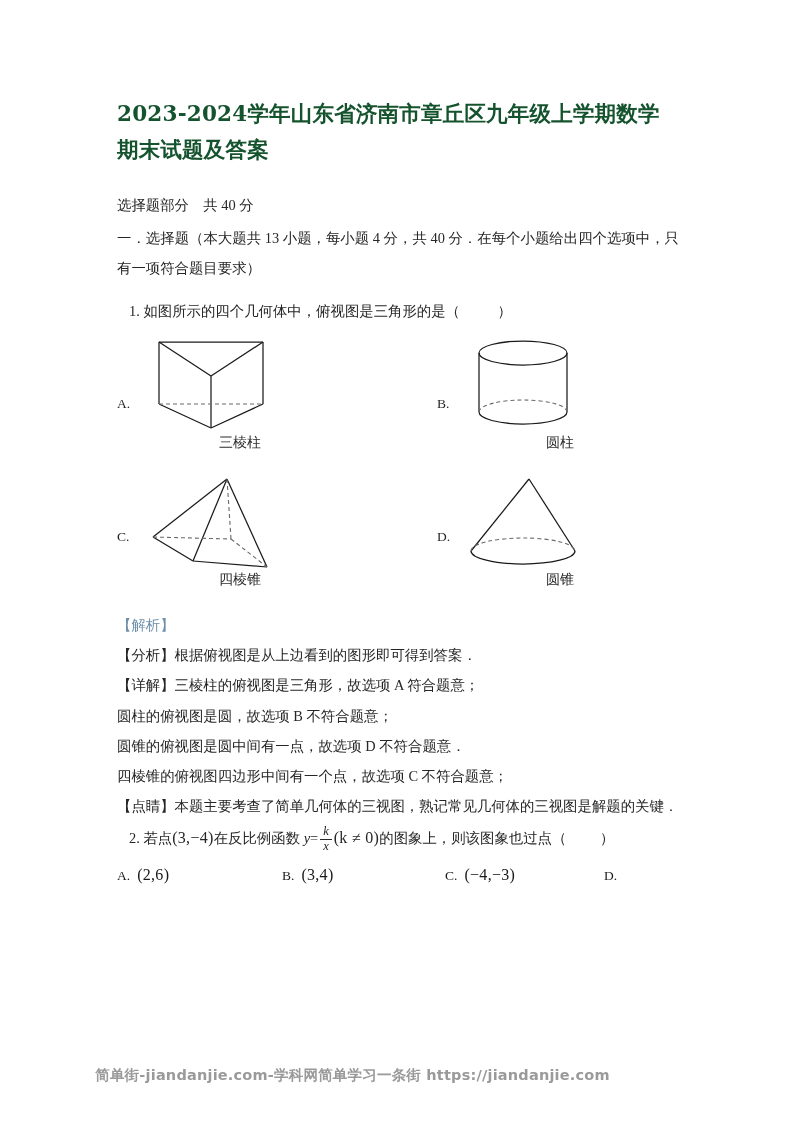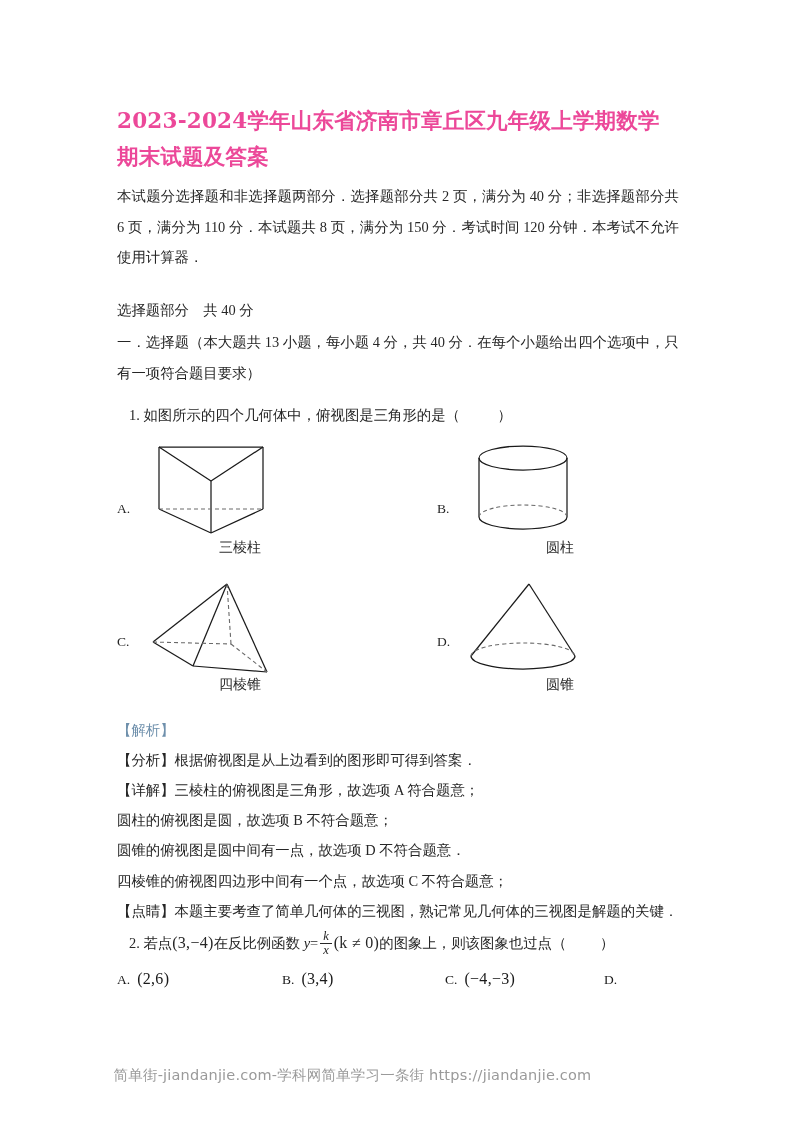--- a/index.html
+++ b/index.html
@@ -26,23 +26,23 @@
     position: absolute;
     left: 117px;
     top: 96px;
     width: 562px;
   }
   h1.doc-title {
     font-family: "DejaVu Serif", "Liberation Serif", serif;
     font-size: 21.5px;
     font-weight: bold;
     line-height: 36px;
-    margin: 7px 0 6px 0;
+    margin: 0 0 6px 0;
     letter-spacing: 0.2px;
-    color: #ec4899;
+    color: #14532d;
   }
   p.para {
     font-size: 14.4px;
     line-height: 30.5px;
     margin: 0;
     text-align: justify;
     color: #262626;
   }
   .intro {
     margin-top: 2px;
@@ -144,31 +144,31 @@
   .footer {
     position: absolute;
     left: 0;
     top: 1066px;
     width: 705px;
     text-align: center;
     font-family: "DejaVu Sans", "Liberation Sans", sans-serif;
     font-size: 14.5px;
     color: #9a9a9a;
     letter-spacing: 0.2px;
+    font-weight: bold;
   }
 </style>
 </head>
 <body>
 
 <div class="page">
   <div class="content">
 
     <h1 class="doc-title">2023-2024学年山东省济南市章丘区九年级上学期数学期末试题及答案</h1>
 
-    <p class="para intro">本试题分选择题和非选择题两部分．选择题部分共 2 页，满分为 40 分；非选择题部分共 6 页，满分为 110 分．本试题共 8 页，满分为 150 分．考试时间 120 分钟．本考试不允许使用计算器．</p>
 
     <div class="section-head">选择题部分　共 40 分</div>
 
     <p class="para">一．选择题（本大题共 13 小题，每小题 4 分，共 40 分．在每个小题给出四个选项中，只有一项符合题目要求）</p>
 
     <p class="q-line">
       <span>1.</span>
       <span>如图所示的四个几何体中，俯视图是三角形的是（</span>
       <span style="display:inline-block;width:34px"></span><span>）</span>
     </p>

